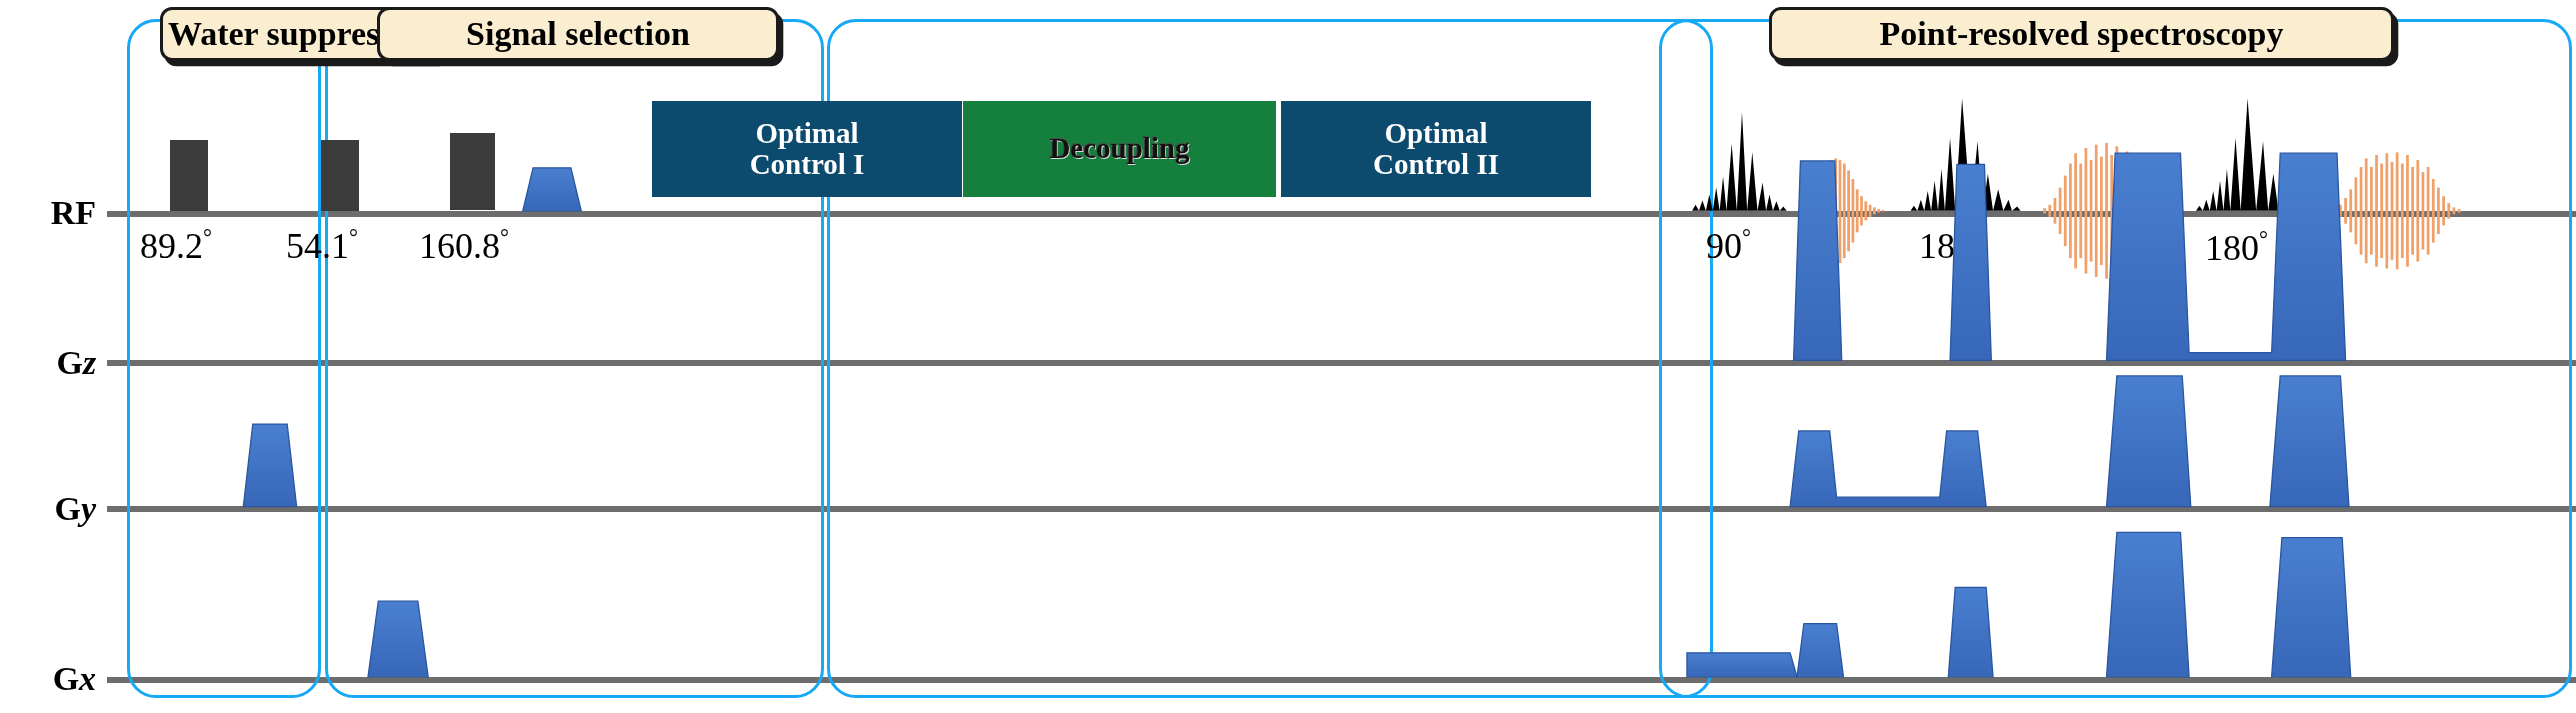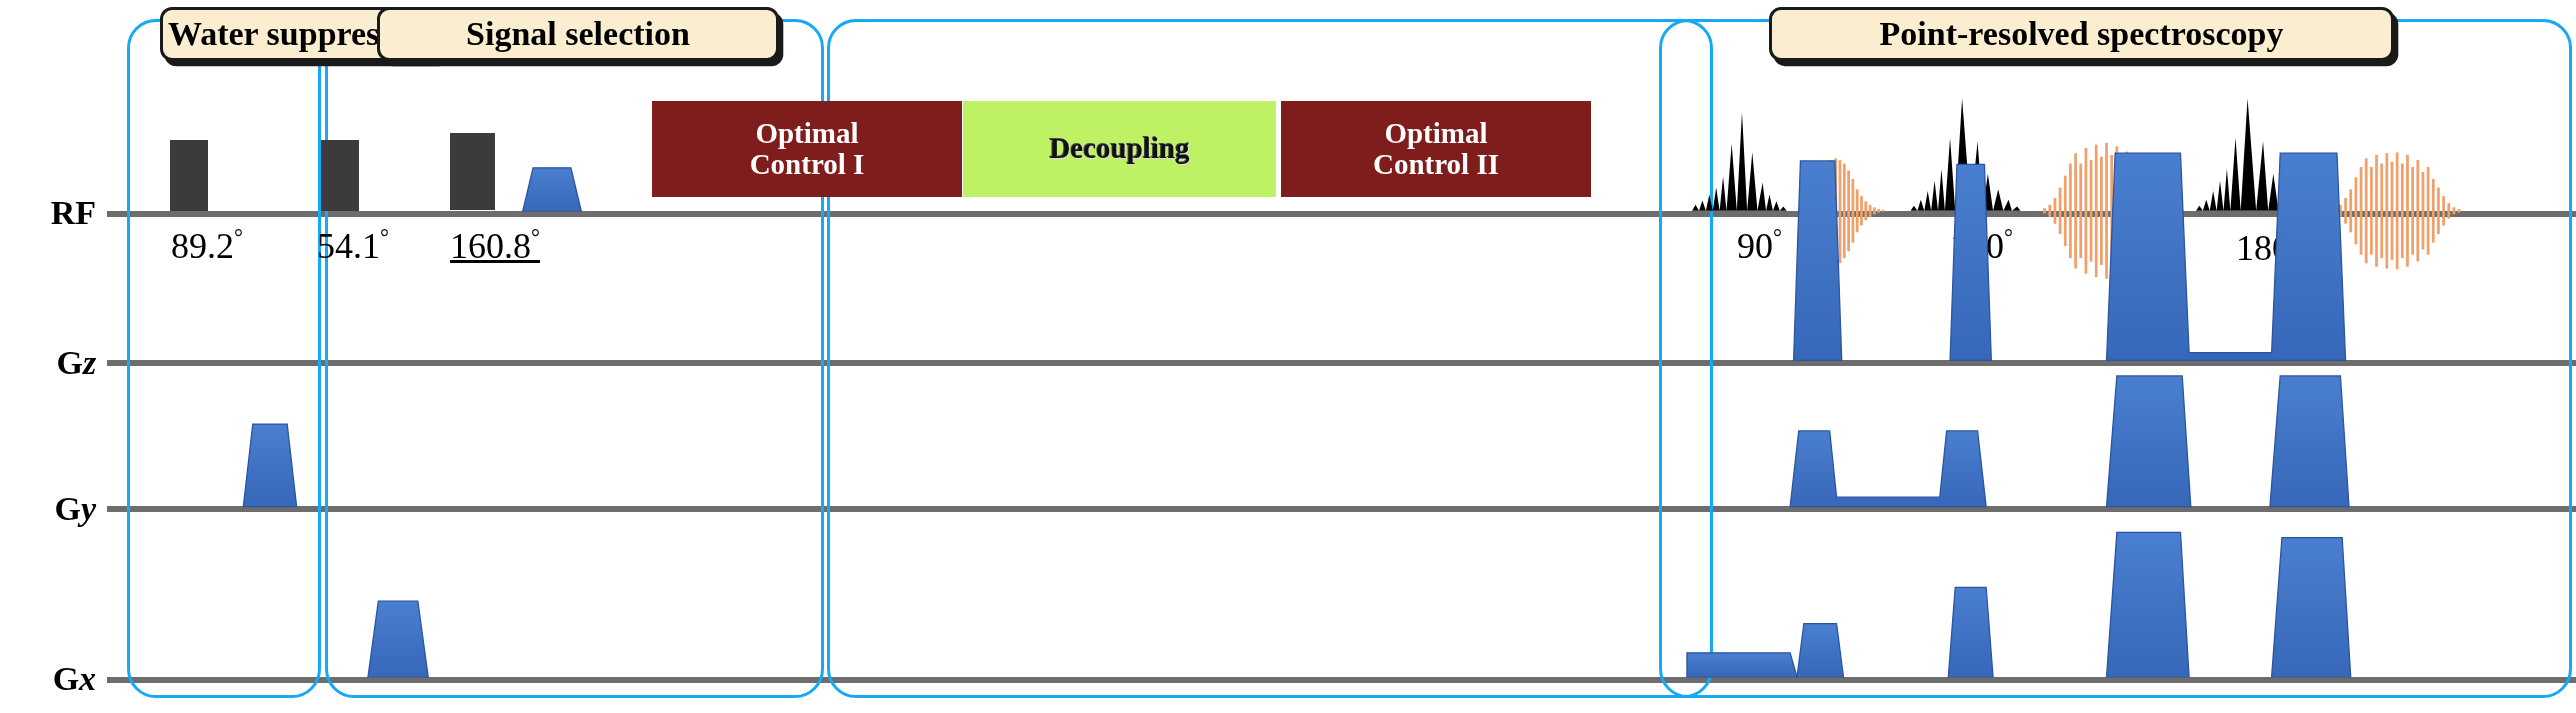--- a/index.html
+++ b/index.html
@@ -32,32 +32,31 @@
     white-space:nowrap;z-index:40;
   }
 
   
   .rfblock{position:absolute;background:#3b3b3b;}
 
   
   .flip{
     position:absolute;font-family:"Liberation Serif",serif;font-size:36px;color:#000;
     white-space:nowrap;
-    margin-left:31px;
   }
   .flip .deg{font-size:22.4px;vertical-align:super;}
 
   
   .pulsebox{
     position:absolute;display:flex;align-items:center;justify-content:center;
     text-align:center;font-family:"Liberation Serif",serif;font-weight:bold;
     font-size:29px;line-height:1.08;white-space:pre-line;
   }
-  .pulsebox.black{background:#7f1d1d;color:#fff;}
-  .pulsebox.gray{background:#bef264;color:#111;
+  .pulsebox.black{background:#0c4a6e;color:#fff;}
+  .pulsebox.gray{background:#15803d;color:#111;
      text-shadow:0.9px 0.9px 0 #dcdcdc,-0.9px -0.9px 0 #4a4a4a;}
 
   svg{display:block;overflow:visible;}
   .svg-layer{position:absolute;left:0;top:0;width:2576px;height:714px;pointer-events:none;}
 </style>
 </head>
 <body>
 
 <div id="stage">
 
@@ -97,21 +96,21 @@
   <div class="rfblock" style="left:170px;top:140px;width:38px;height:71px;"></div>
   <div class="rfblock" style="left:321px;top:140px;width:38px;height:71px;"></div>
   <div class="rfblock" style="left:450px;top:133px;width:45px;height:77px;"></div>
 
   <div class="flip" style="left:140px;top:225px;">
     <span>89.2</span><span class="deg">°</span>
   </div>
   <div class="flip" style="left:286px;top:225px;">
     <span>54.1</span><span class="deg">°</span>
   </div>
-  <div class="flip" style="left:419px;top:225px;text-decoration:underline;">
+  <div class="flip" style="left:419px;top:225px;">
     <span>160.8</span><span class="deg">°</span>
   </div>
 
   <div class="pulsebox black" style="left:652px;top:101px;width:310px;height:96px;">
     <span>Optimal
 Control I</span>
   </div>
   <div class="pulsebox gray" style="left:963px;top:101px;width:313px;height:96px;">
     <span>Decoupling</span>
   </div>

